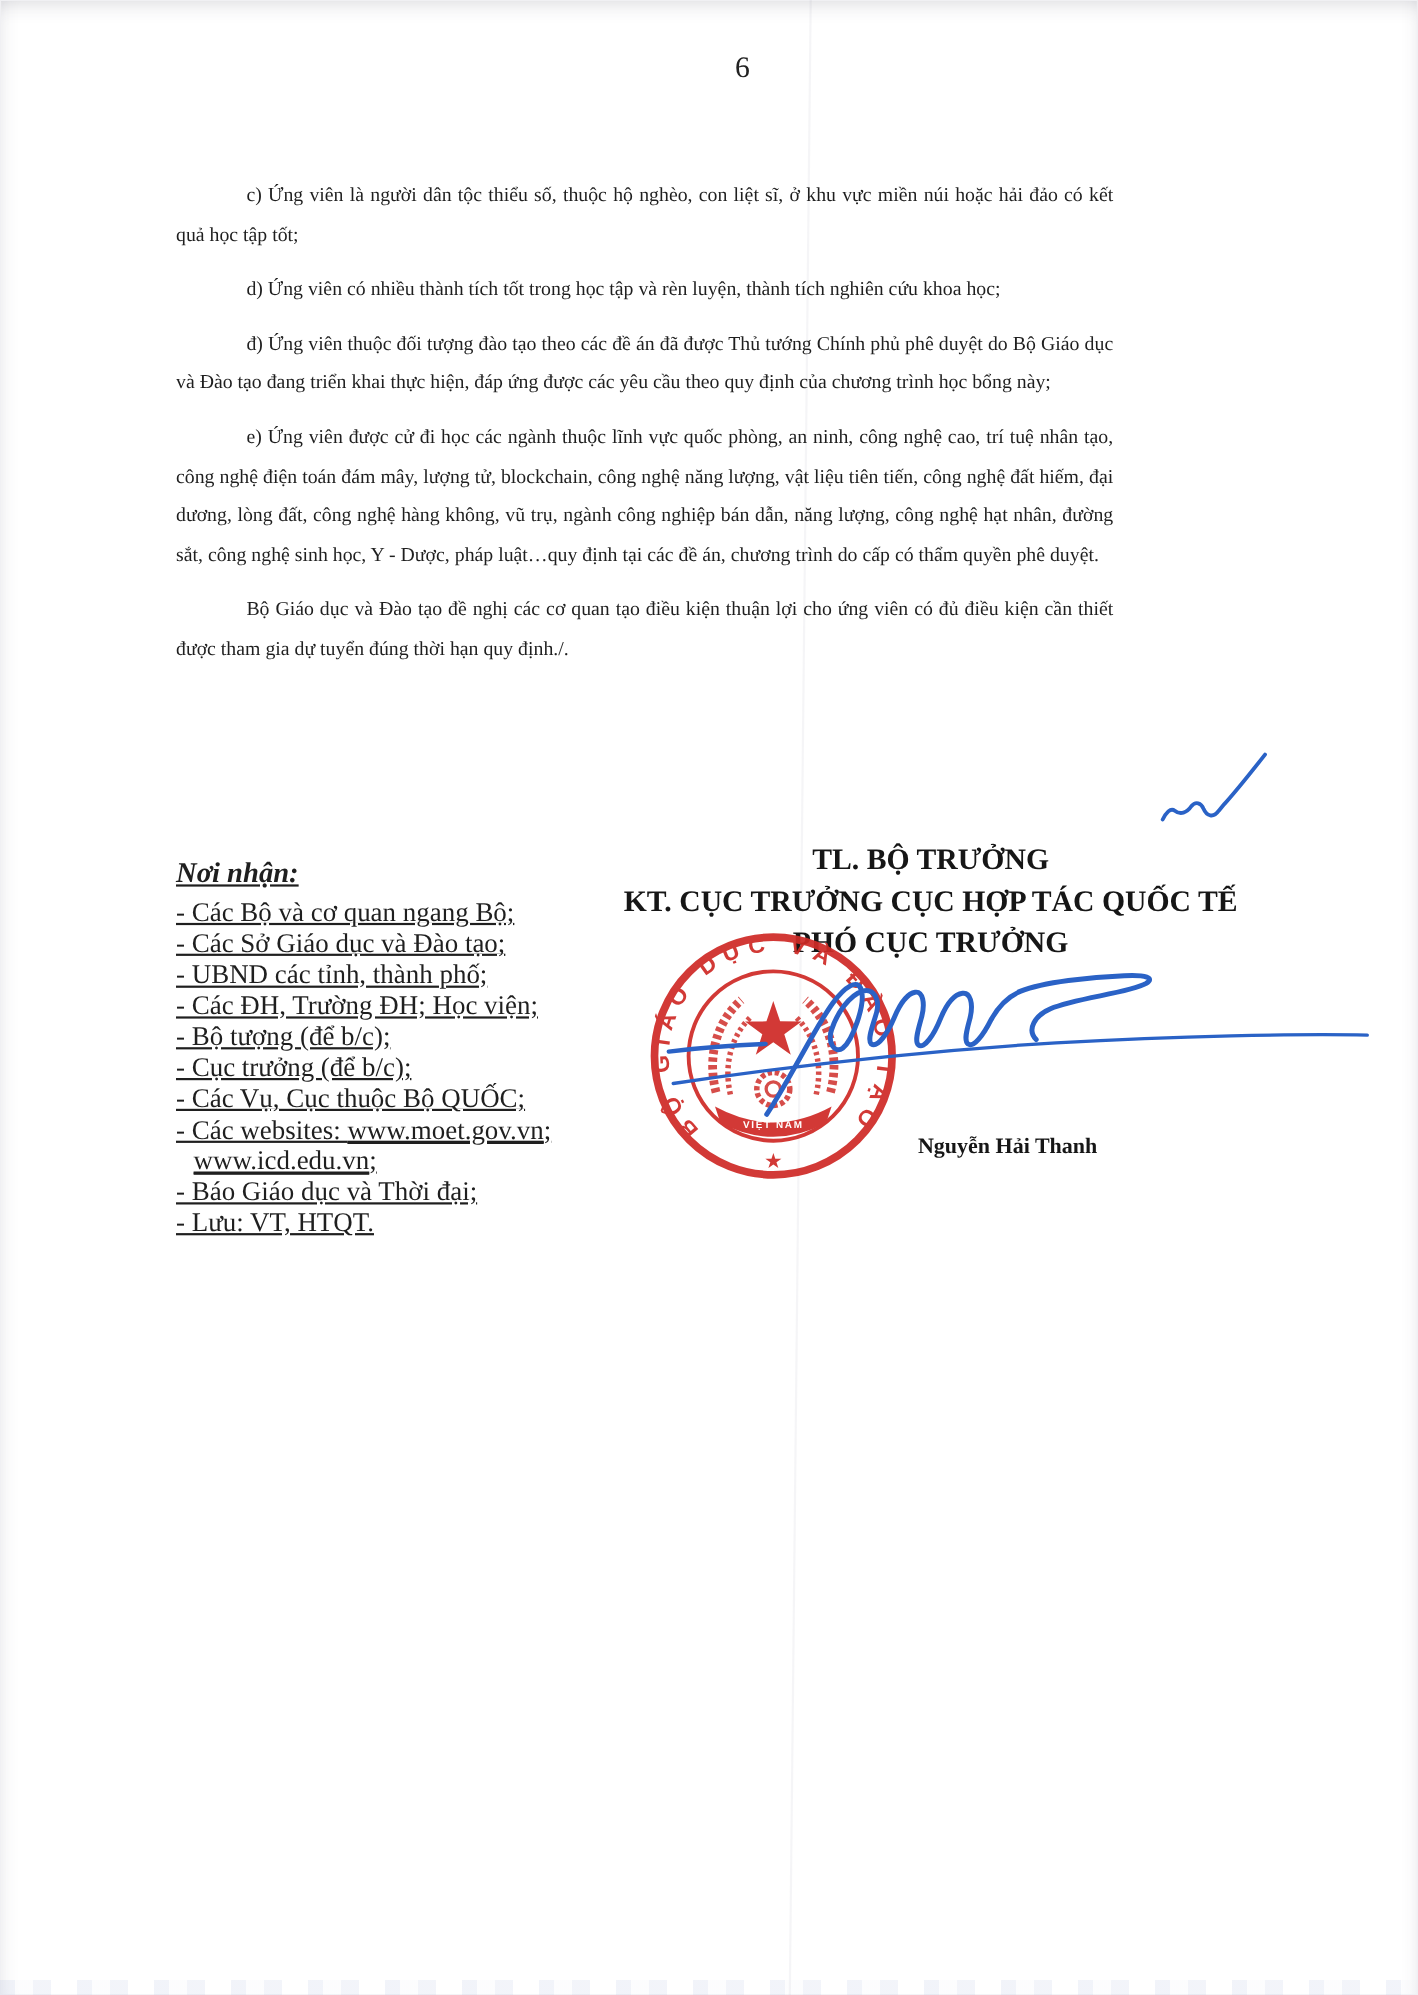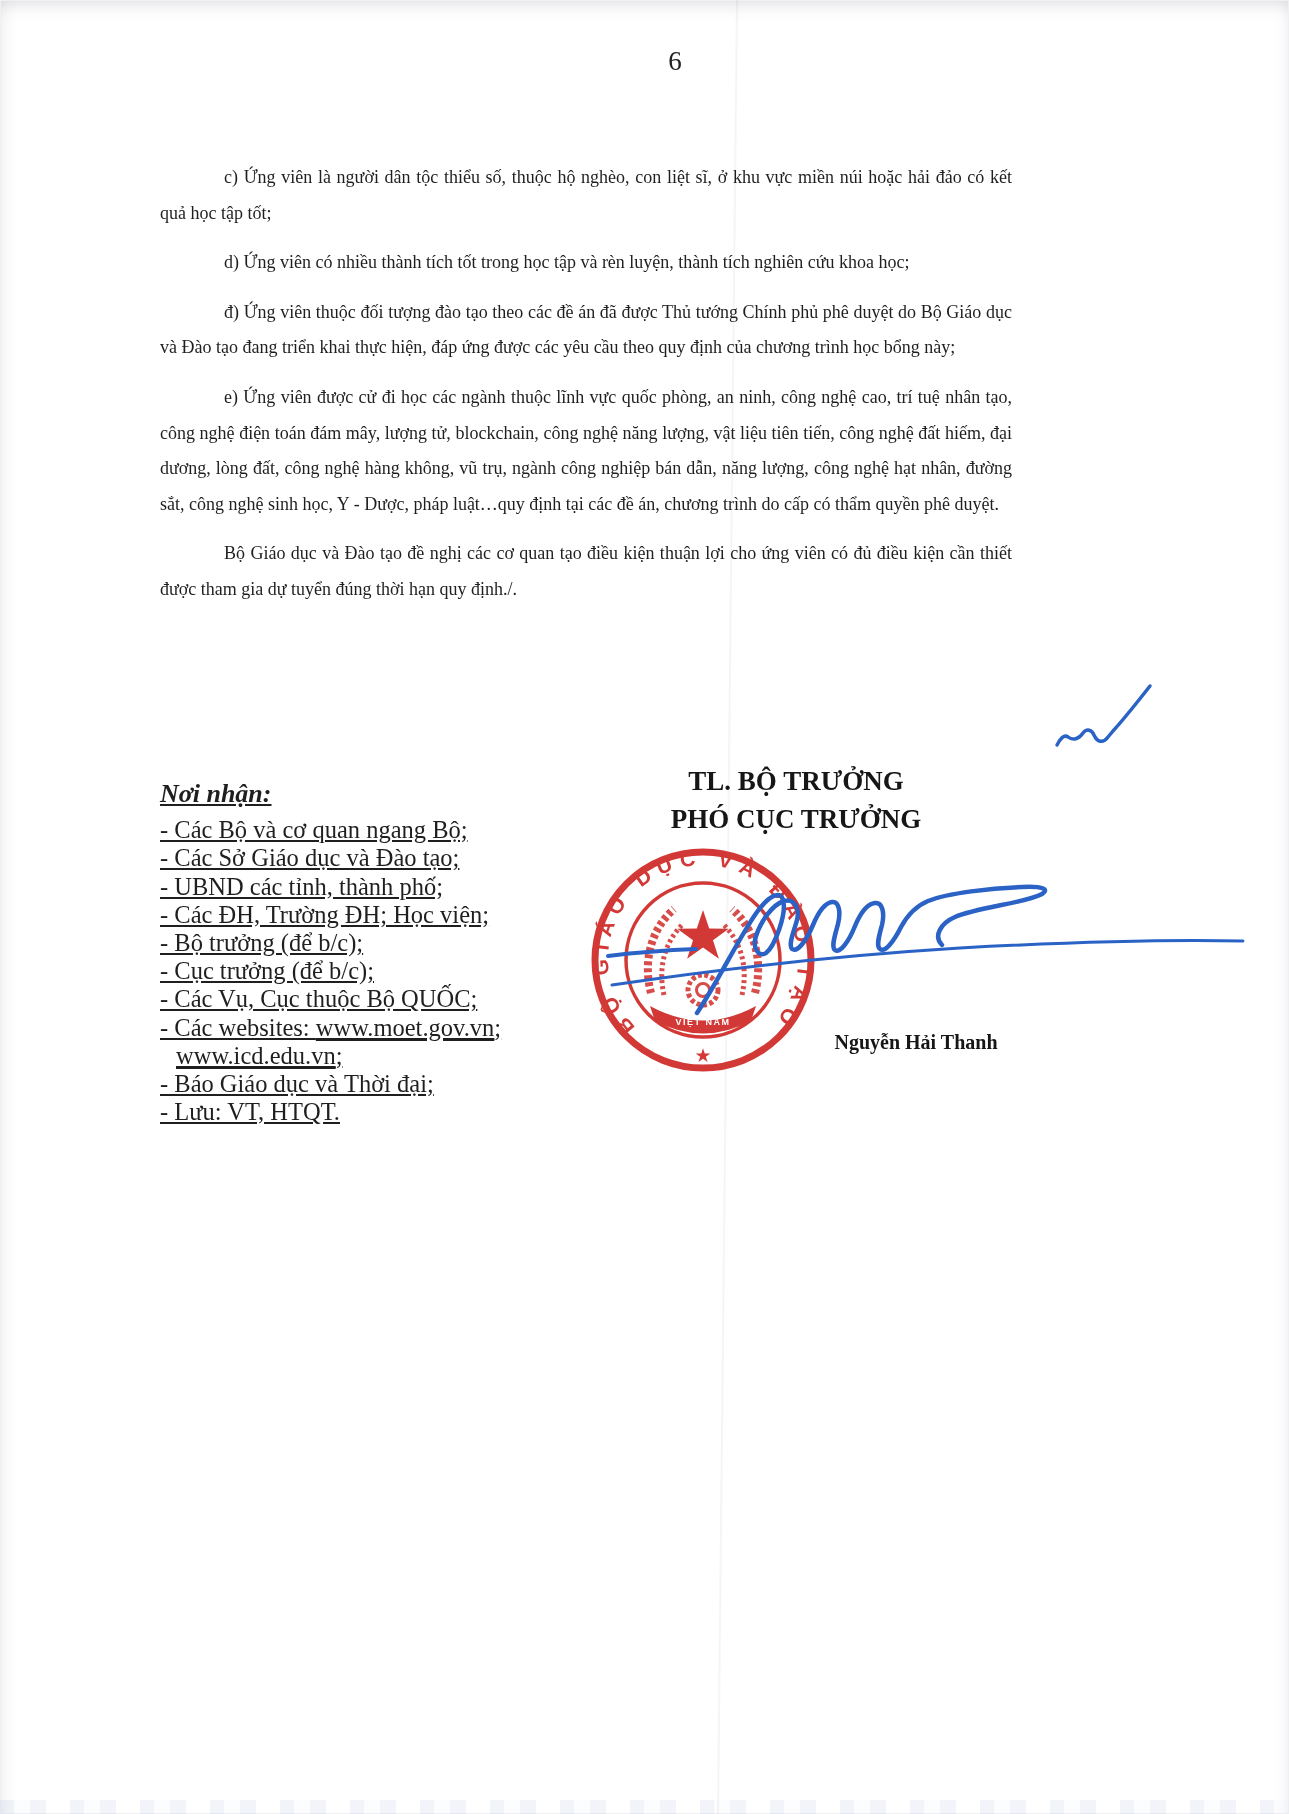--- a/index.html
+++ b/index.html
@@ -39,21 +39,21 @@
   .footer-left{
     position:absolute;left:160px;top:780px;width:420px;
     font-size:24.5px;line-height:28.2px;text-decoration:underline;
   }
   .recipients-heading{
     font-weight:bold;font-style:italic;font-size:26px;margin-bottom:8px;
   }
   .recipient.indent{padding-left:16px;}
   .recipient u{text-underline-offset:3px;}
   .signer-block{
-    position:absolute;left:516px;top:763px;width:560px;
+    position:absolute;left:566px;top:763px;width:560px;
     text-align:center;font-weight:bold;font-size:27px;line-height:37.5px;
     color:#161616;
   }
   .signer-name{
     position:absolute;left:766px;top:1031px;width:300px;
     text-align:center;font-weight:bold;font-size:20px;color:#161616;
     z-index:4;
   }
   .seal{position:absolute;left:588px;top:845px;width:230px;height:230px;opacity:.93;z-index:3;}
   .signature-ink{position:absolute;left:560px;top:855px;width:700px;height:200px;z-index:5;}
@@ -87,39 +87,40 @@
     <div>
 
         <div class="recipient"><span>- Các Bộ và cơ quan ngang Bộ;</span></div>
 
         <div class="recipient"><span>- Các Sở Giáo dục và Đào tạo;</span></div>
 
         <div class="recipient"><span>- UBND các tỉnh, thành phố;</span></div>
 
         <div class="recipient"><span>- Các ĐH, Trường ĐH; Học viện;</span></div>
 
-        <div class="recipient"><span>- Bộ trưởng (để b/c);</span></div>
+        <div class="recipient"><span>- Bộ tượng (để b/c);</span></div>
 
 
         <div class="recipient"><span>- Cục trưởng (để b/c);</span></div>
 
         <div class="recipient"><span>- Các Vụ, Cục thuộc Bộ QUỐC;</span></div>
 
         <div class="recipient"><span>- Các websites: </span><u>www.moet.gov.vn</u><span>;</span></div>
 
         <div class="recipient indent"><u>www.icd.edu.vn</u><span>;</span></div>
 
         <div class="recipient"><span>- Báo Giáo dục và Thời đại;</span></div>
 
         <div class="recipient"><span>- Lưu: VT, HTQT.</span></div>
       </div>
   </div>
 
   <div class="signer-block">
     <div>TL. BỘ TRƯỞNG</div>
+    <div>KT. CỤC TRƯỞNG CỤC HỢP TÁC QUỐC TẾ</div>
     <div>PHÓ CỤC TRƯỞNG</div>
   </div>
 
   <div class="signer-name">Nguyễn Hải Thanh</div>
 
   <svg class="seal" viewBox="0 0 230 230">
     <g fill="none" stroke="#cf2b27">
       <circle cx="115" cy="115" r="108" stroke-width="7"></circle>
       <circle cx="115" cy="115" r="77" stroke-width="3.5"></circle>
     </g>

